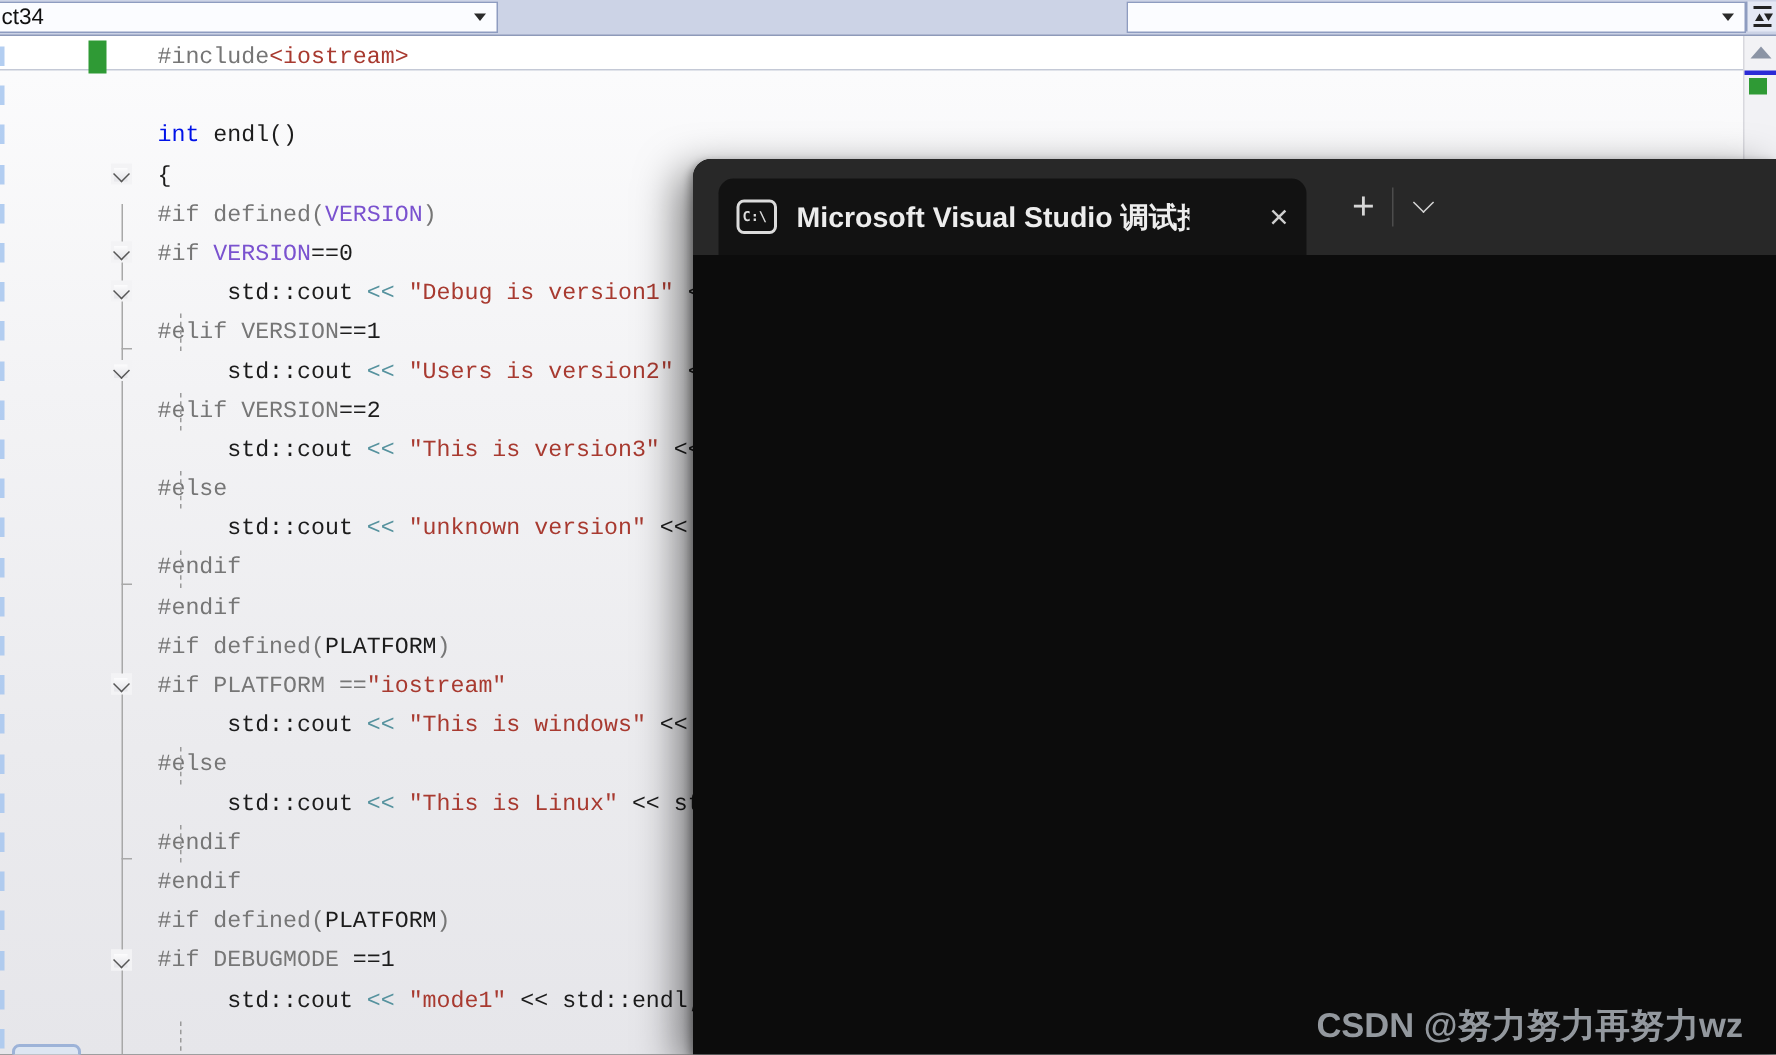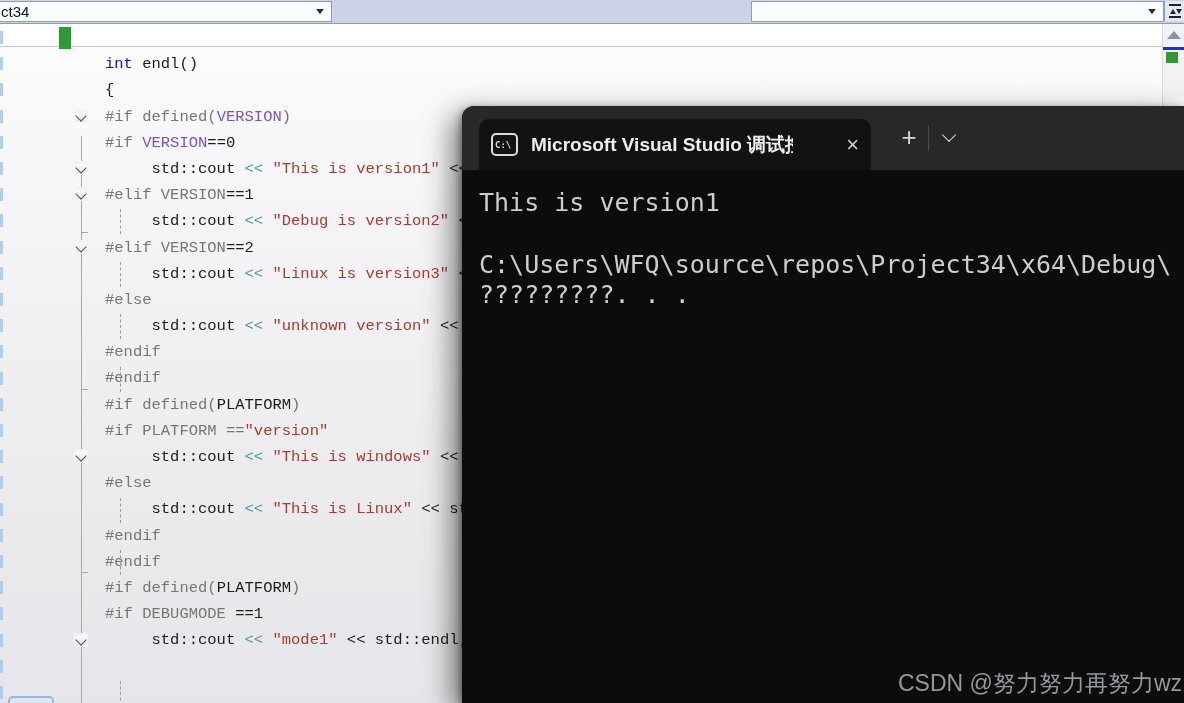--- a/index.html
+++ b/index.html
@@ -70,22 +70,22 @@
              font-size:19px;font-weight:600;}
   .tab-close{margin-left:auto;color:#cfcfcf;font-size:22px;line-height:22px;font-weight:400;cursor:default;}
   .term-plus{position:absolute;left:430px;top:14px;width:34px;height:36px;color:#d6d6d6;
              font-size:26px;line-height:34px;text-align:center;font-weight:300;}
   .term-div{position:absolute;left:466px;top:19px;width:1px;height:26px;background:#4c4c4c;}
   .term-chevron{position:absolute;left:482px;top:24px;width:12px;height:12px;}
   .term-chevron i{display:block;width:9px;height:9px;border-right:1.8px solid #d6d6d6;
                   border-bottom:1.8px solid #d6d6d6;transform:rotate(45deg);}
   .term-content{padding:18px 0 0 17px;font-family:"DejaVu Sans Mono",monospace;font-size:25px;
                 line-height:30.8px;color:#cdcdcd;white-space:pre;}
-  .watermark{position:absolute;right:2px;bottom:4px;color:#93989e;font-size:23px;
-             font-family:"Liberation Sans",sans-serif;}
+  .watermark{position:absolute;right:22px;bottom:4px;color:#93989e;font-size:23px;
+             font-family:"Liberation Sans",sans-serif;font-weight:bold;}
 </style>
 </head>
 <body>
 
 <div class="navbar">
   <div class="dd" style="left:-2px;width:332px;">
     <span class="dd-label" style="padding-left:2px;text-align:right;">ct34</span>
     <span class="dd-arrow"></span>
   </div>
   <div class="dd" style="left:751px;width:411px;">
@@ -97,36 +97,37 @@
         <i class="tri-up"></i>
         <i class="tri-dn"></i>
       </span>
   </div>
 </div>
 
 <div class="editor">
   <div class="line-highlight"></div>
   <div class="change-bar" style="background: rgb(47, 154, 53);"></div>
   <div class="code-lines">
+      <div class="code-line"><span class="c-pp">#include</span><span class="c-str">&lt;iostream&gt;</span></div>
       <div class="code-line"></div>
       <div class="code-line"><span class="c-kw">int</span><span class="c-plain"> endl()</span></div>
       <div class="code-line"><span class="c-plain">{</span></div>
       <div class="code-line"><span class="c-pp">#if defined(</span><span class="c-macro">VERSION</span><span class="c-pp">)</span></div>
       <div class="code-line"><span class="c-pp">#if </span><span class="c-macro">VERSION</span><span class="c-plain">==0</span></div>
-      <div class="code-line"><span class="c-plain">     std::cout </span><span class="c-op">&lt;&lt; </span><span class="c-str">″This is version1″</span><span class="c-plain"> &lt;&lt; std::endl;</span></div>
+      <div class="code-line"><span class="c-plain">     std::cout </span><span class="c-op">&lt;&lt; </span><span class="c-str">″Debug is version1″</span><span class="c-plain"> &lt;&lt; std::endl;</span></div>
       <div class="code-line"><span class="c-pp">#elif VERSION</span><span class="c-plain">==1</span></div>
-      <div class="code-line"><span class="c-plain">     std::cout </span><span class="c-op">&lt;&lt; </span><span class="c-str">″Debug is version2″</span><span class="c-plain"> &lt;&lt; std::endl;</span></div>
+      <div class="code-line"><span class="c-plain">     std::cout </span><span class="c-op">&lt;&lt; </span><span class="c-str">″Users is version2″</span><span class="c-plain"> &lt;&lt; std::endl;</span></div>
       <div class="code-line"><span class="c-pp">#elif VERSION</span><span class="c-plain">==2</span></div>
-      <div class="code-line"><span class="c-plain">     std::cout </span><span class="c-op">&lt;&lt; </span><span class="c-str">″Linux is version3″</span><span class="c-plain"> &lt;&lt; std::endl;</span></div>
+      <div class="code-line"><span class="c-plain">     std::cout </span><span class="c-op">&lt;&lt; </span><span class="c-str">″This is version3″</span><span class="c-plain"> &lt;&lt; std::endl;</span></div>
       <div class="code-line"><span class="c-pp">#else</span></div>
       <div class="code-line"><span class="c-plain">     std::cout </span><span class="c-op">&lt;&lt; </span><span class="c-str">″unknown version″</span><span class="c-plain"> &lt;&lt; std::endl;</span></div>
       <div class="code-line"><span class="c-pp">#endif</span></div>
       <div class="code-line"><span class="c-pp">#endif</span></div>
       <div class="code-line"><span class="c-pp">#if defined(</span><span class="c-plain">PLATFORM</span><span class="c-pp">)</span></div>
-      <div class="code-line"><span class="c-pp">#if PLATFORM ==</span><span class="c-str">″version″</span></div>
+      <div class="code-line"><span class="c-pp">#if PLATFORM ==</span><span class="c-str">″iostream″</span></div>
       <div class="code-line"><span class="c-plain">     std::cout </span><span class="c-op">&lt;&lt; </span><span class="c-str">″This is windows″</span><span class="c-plain"> &lt;&lt; std::endl;</span></div>
       <div class="code-line"><span class="c-pp">#else</span></div>
       <div class="code-line"><span class="c-plain">     std::cout </span><span class="c-op">&lt;&lt; </span><span class="c-str">″This is Linux″</span><span class="c-plain"> &lt;&lt; std::endl;</span></div>
       <div class="code-line"><span class="c-pp">#endif</span></div>
       <div class="code-line"><span class="c-pp">#endif</span></div>
       <div class="code-line"><span class="c-pp">#if defined(</span><span class="c-plain">PLATFORM</span><span class="c-pp">)</span></div>
       <div class="code-line"><span class="c-pp">#if DEBUGMODE </span><span class="c-plain">==1</span></div>
       <div class="code-line"><span class="c-plain">     std::cout </span><span class="c-op">&lt;&lt; </span><span class="c-str">″mode1″</span><span class="c-plain"> &lt;&lt; std::endl;</span></div>
     </div>
   <div class="scrollbar">
@@ -227,15 +228,14 @@
         </span>
       <span class="tab-title">Microsoft Visual Studio 调试控</span>
       <span class="tab-close">×</span>
     </div>
     <div class="term-plus">+</div>
     <div class="term-div"></div>
     <div class="term-chevron">
         <i></i>
       </div>
   </div>
-  <div class="term-content"><div>This is version1</div><div> </div><div>C:\Users\WFQ\source\repos\Project34\x64\Debug\</div><div>?????????. . .</div></div>
   <div class="watermark">CSDN @努力努力再努力wz</div>
 </div>
 
 </body></html>

